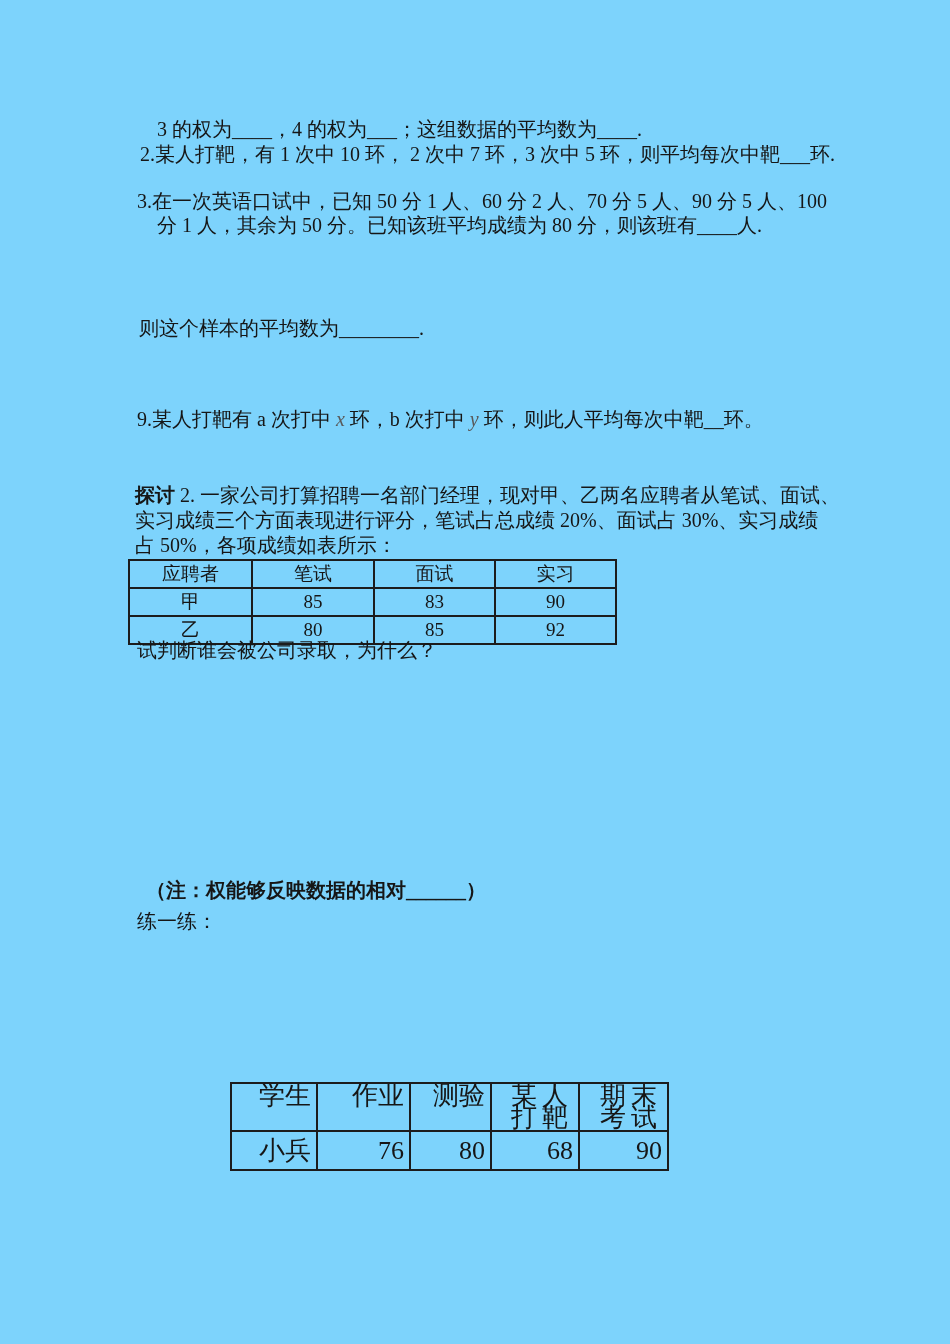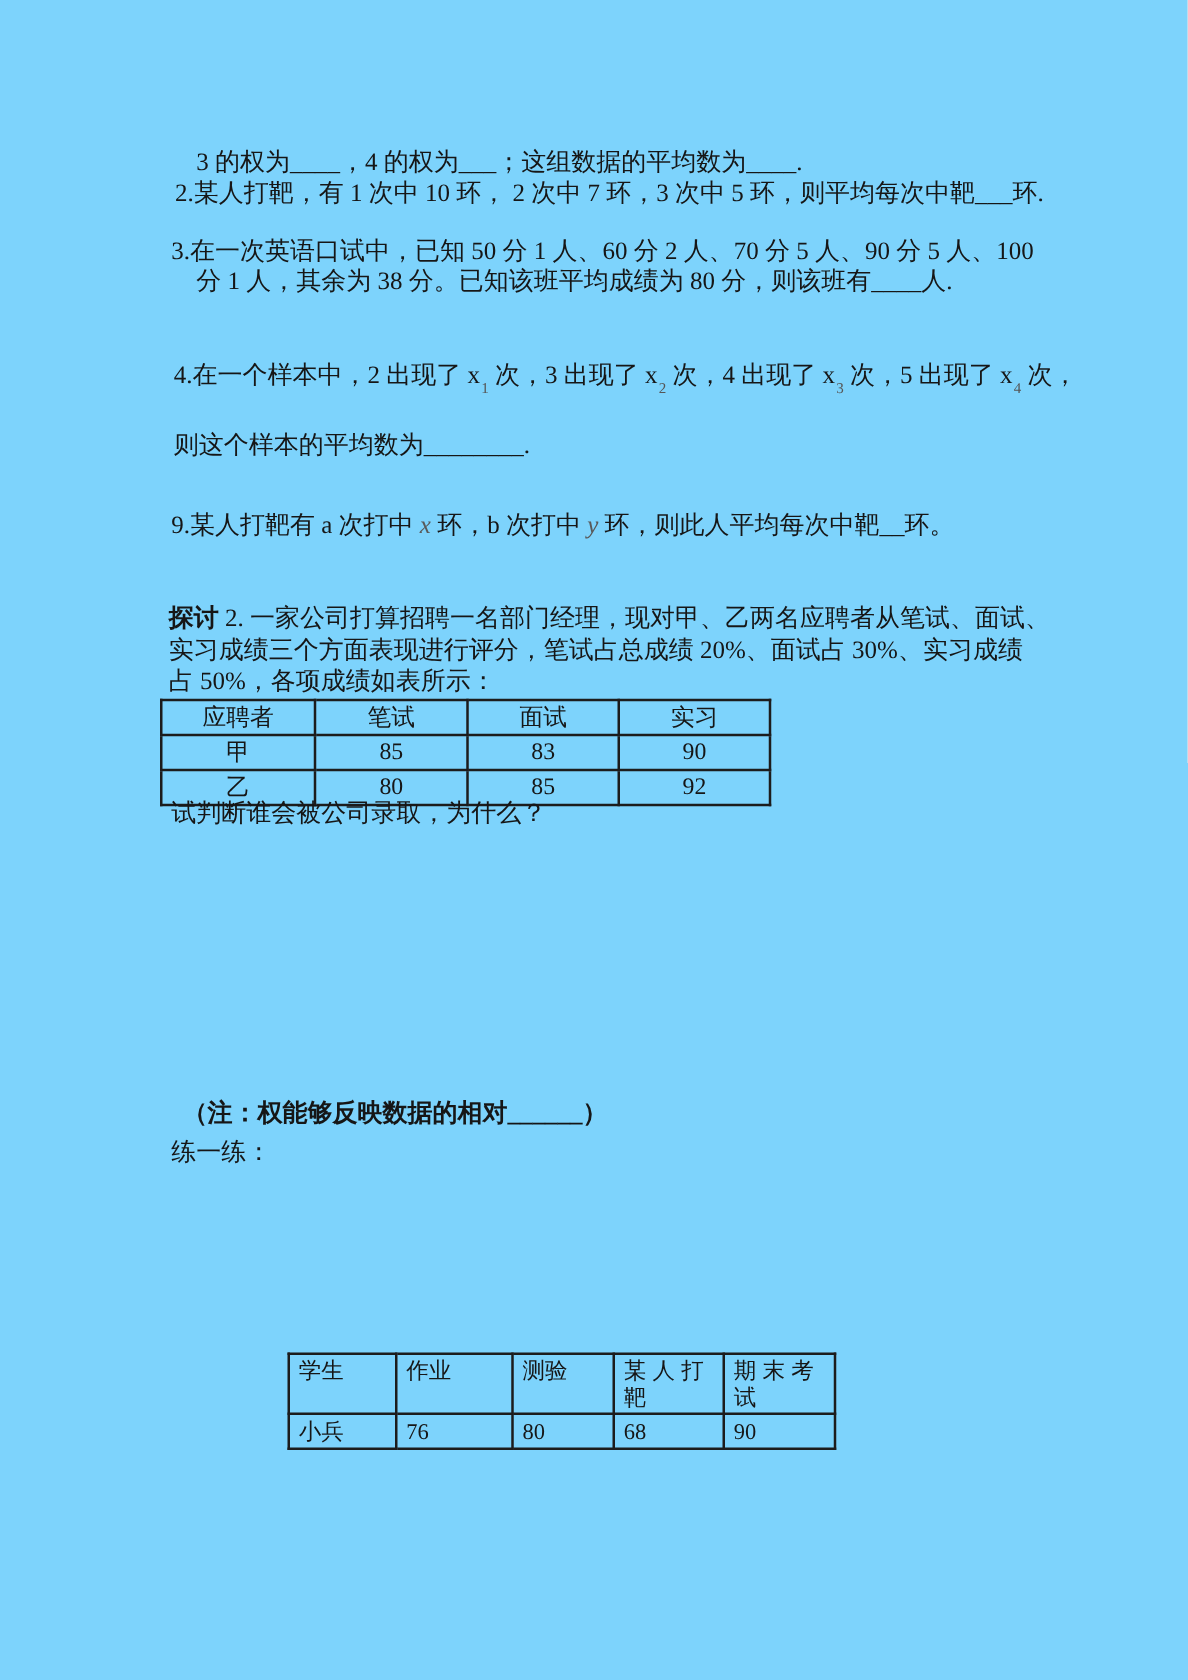--- a/index.html
+++ b/index.html
@@ -42,47 +42,46 @@
     vertical-align: middle;
     font-weight: normal;
     padding: 0;
     font-size: 19px;
     margin-left: 44px;
   }
   .t1 tr { height: 23px; }
   .t2 { left: 230px; top: 1082px; width: 437px; }
   .t2 th, .t2 td {
     border: 2px solid #1c1c1c;
-    text-align: left;
+    text-align: right;
     font-weight: normal;
     padding: 1px 5px 1px 7px;
-    font-size: 18px;
+    font-size: 26px;
     overflow: hidden;
   }
   .t2 thead tr { height: 45px; }
   .t2 thead th { vertical-align: top; line-height: 22px; }
   .t2 tbody tr { height: 22px; }
   .spread { letter-spacing: 5px; word-break: break-all; }
 </style>
 </head>
 <body>
 
 <div class="page">
 
   <p class="abs" style="left:157px; top:116px;">3 的权为____，4 的权为___；这组数据的平均数为____.</p>
 
   <p class="abs" style="left:140px; top:141px;">2.某人打靶，有 1 次中 10 环， 2 次中 7 环，3 次中 5 环，则平均每次中靶___环.</p>
 
   <div class="para lh24" style="left:137px; top:189px;">
     <div class="line">3.在一次英语口试中，已知 50 分 1 人、60 分 2 人、70 分 5 人、90 分 5 人、100</div>
-    <div class="line" style="padding-left:20px;">分 1 人，其余为 38 分。已知该班平均成绩为 80 分，则该班有____人.</div>
+    <div class="line" style="padding-left:20px;">分 1 人，其余为 50 分。已知该班平均成绩为 80 分，则该班有____人.</div>
   </div>
 
   <div class="para" style="left:139px; top:286px;">
-    <div class="line"><span>4.在一个样本中，2 出现了 x</span><span class="sub">1</span><span> 次，3 出现了 x</span><span class="sub">2</span><span> 次，4 出现了 x</span><span class="sub">3</span><span> 次，5 出现了 x</span><span class="sub">4</span><span> 次，</span></div>
     <div class="line gap49">则这个样本的平均数为________.</div>
   </div>
 
   <p class="abs" style="left:137px; top:406px;"><span>9.某人打靶有 a 次打中 </span><span class="ivar">x</span><span> 环，b 次打中 </span><span class="ivar">y</span><span> 环，则此人平均每次中靶__环。</span></p>
 
   <div class="para lh25" style="left:135px; top:483px;">
     <div class="line"><span class="bold">探讨</span><span> 2. 一家公司打算招聘一名部门经理，现对甲、乙两名应聘者从笔试、面试、</span></div>
     <div class="line">实习成绩三个方面表现进行评分，笔试占总成绩 20%、面试占 30%、实习成绩</div>
     <div class="line">占 50%，各项成绩如表所示：</div>
   </div>

